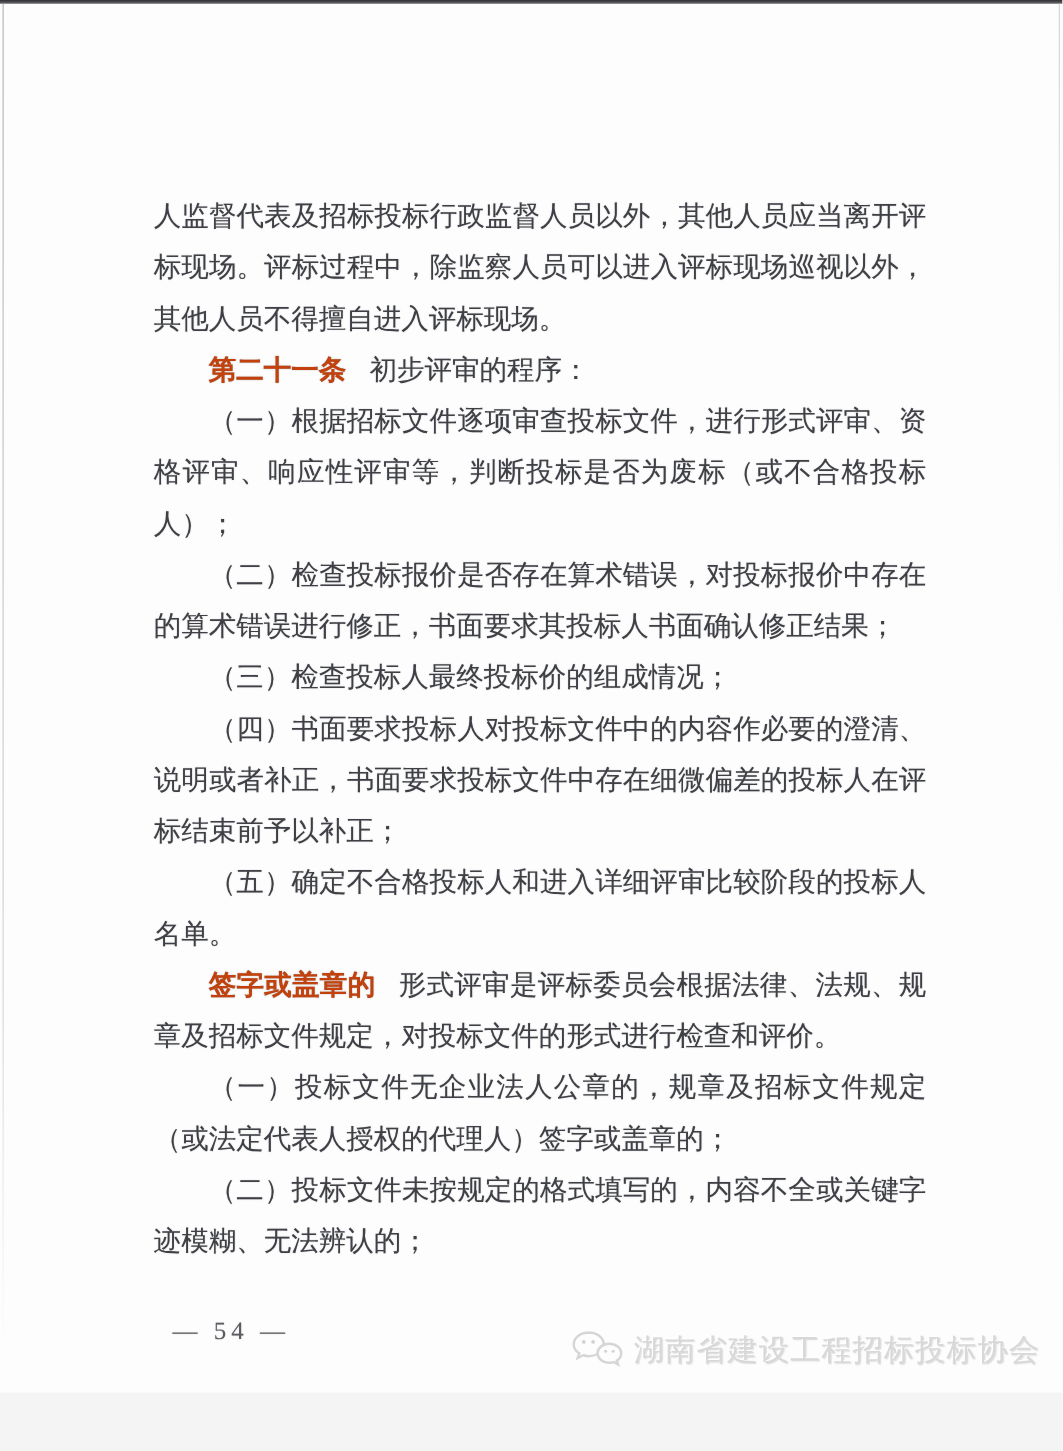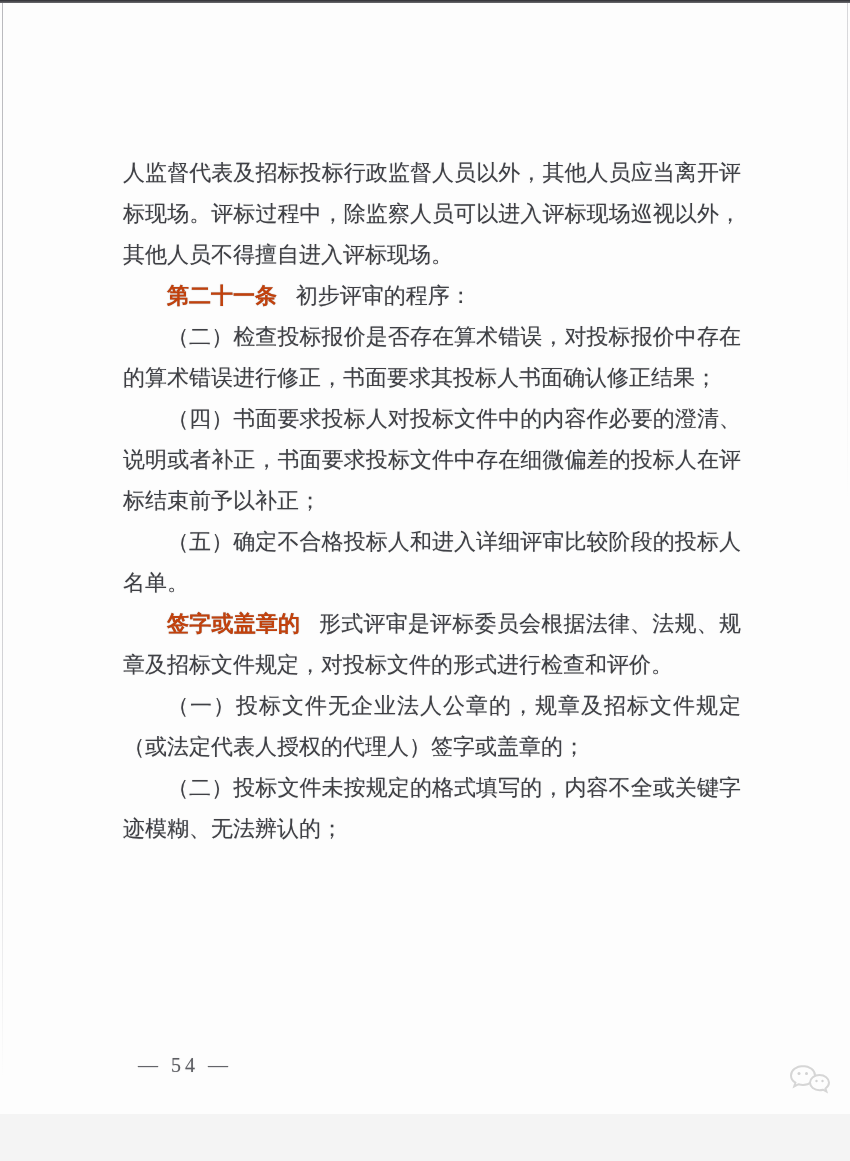--- a/index.html
+++ b/index.html
@@ -62,21 +62,23 @@
 <body>
 
 <div class="page">
   <div class="top-edge"></div>
   <div class="left-edge"></div>
   <div class="right-edge"></div>
 
   <div class="doc-body" id="doc-body">
       <p class="noindent"><span>人监督代表及招标投标行政监督人员以外，其他人员应当离开评标现场。评标过程中，除监察人员可以进入评标现场巡视以外，其他人员不得擅自进入评标现场。</span></p>
       <p><span class="term">第二十一条</span><span>初步评审的程序：</span></p>
+      <p><span>（一）根据招标文件逐项审查投标文件，进行形式评审、资格评审、响应性评审等，判断投标是否为废标（或不合格投标人）；</span></p>
       <p><span>（二）检查投标报价是否存在算术错误，对投标报价中存在的算术错误进行修正，书面要求其投标人书面确认修正结果；</span></p>
+      <p><span>（三）检查投标人最终投标价的组成情况；</span></p>
       <p><span>（四）书面要求投标人对投标文件中的内容作必要的澄清、说明或者补正，书面要求投标文件中存在细微偏差的投标人在评标结束前予以补正；</span></p>
       <p><span>（五）确定不合格投标人和进入详细评审比较阶段的投标人名单。</span></p>
       <p><span class="term">签字或盖章的</span><span>形式评审是评标委员会根据法律、法规、规章及招标文件规定，对投标文件的形式进行检查和评价。</span></p>
       <p><span>（一）投标文件无企业法人公章的，规章及招标文件规定（或法定代表人授权的代理人）签字或盖章的；</span></p>
       <p><span>（二）投标文件未按规定的格式填写的，内容不全或关键字迹模糊、无法辨认的；</span></p>
     </div>
 
   <div class="page-number">— 54 —</div>
 
   <div class="watermark">
@@ -85,14 +87,15 @@
         <path d="M15,4 C8.4,4 3,8.2 3,13.4 C3,16.4 4.7,19 7.4,20.7 L6.2,24.4 L10.5,22.2 C11.9,22.6 13.4,22.9 15,22.9 C21.6,22.9 27,18.6 27,13.4 C27,8.2 21.6,4 15,4 Z"></path>
         <path d="M31.5,13 C26.3,13 22,16.4 22,20.6 C22,24.8 26.3,28.2 31.5,28.2 C32.7,28.2 33.9,28 35,27.7 L38.4,29.5 L37.5,26.5 C39.6,25.1 41,23 41,20.6 C41,16.4 36.7,13 31.5,13 Z"></path>
       </g>
       <g fill="#d2d2d2" stroke="none">
         <circle cx="11" cy="11.5" r="1.5"></circle>
         <circle cx="18.5" cy="11.5" r="1.5"></circle>
         <circle cx="28.5" cy="19" r="1.2"></circle>
         <circle cx="34.5" cy="19" r="1.2"></circle>
       </g>
     </svg>
+    <span class="wm-text">湖南省建设工程招标投标协会</span>
   </div>
 </div>
 
 </body></html>

